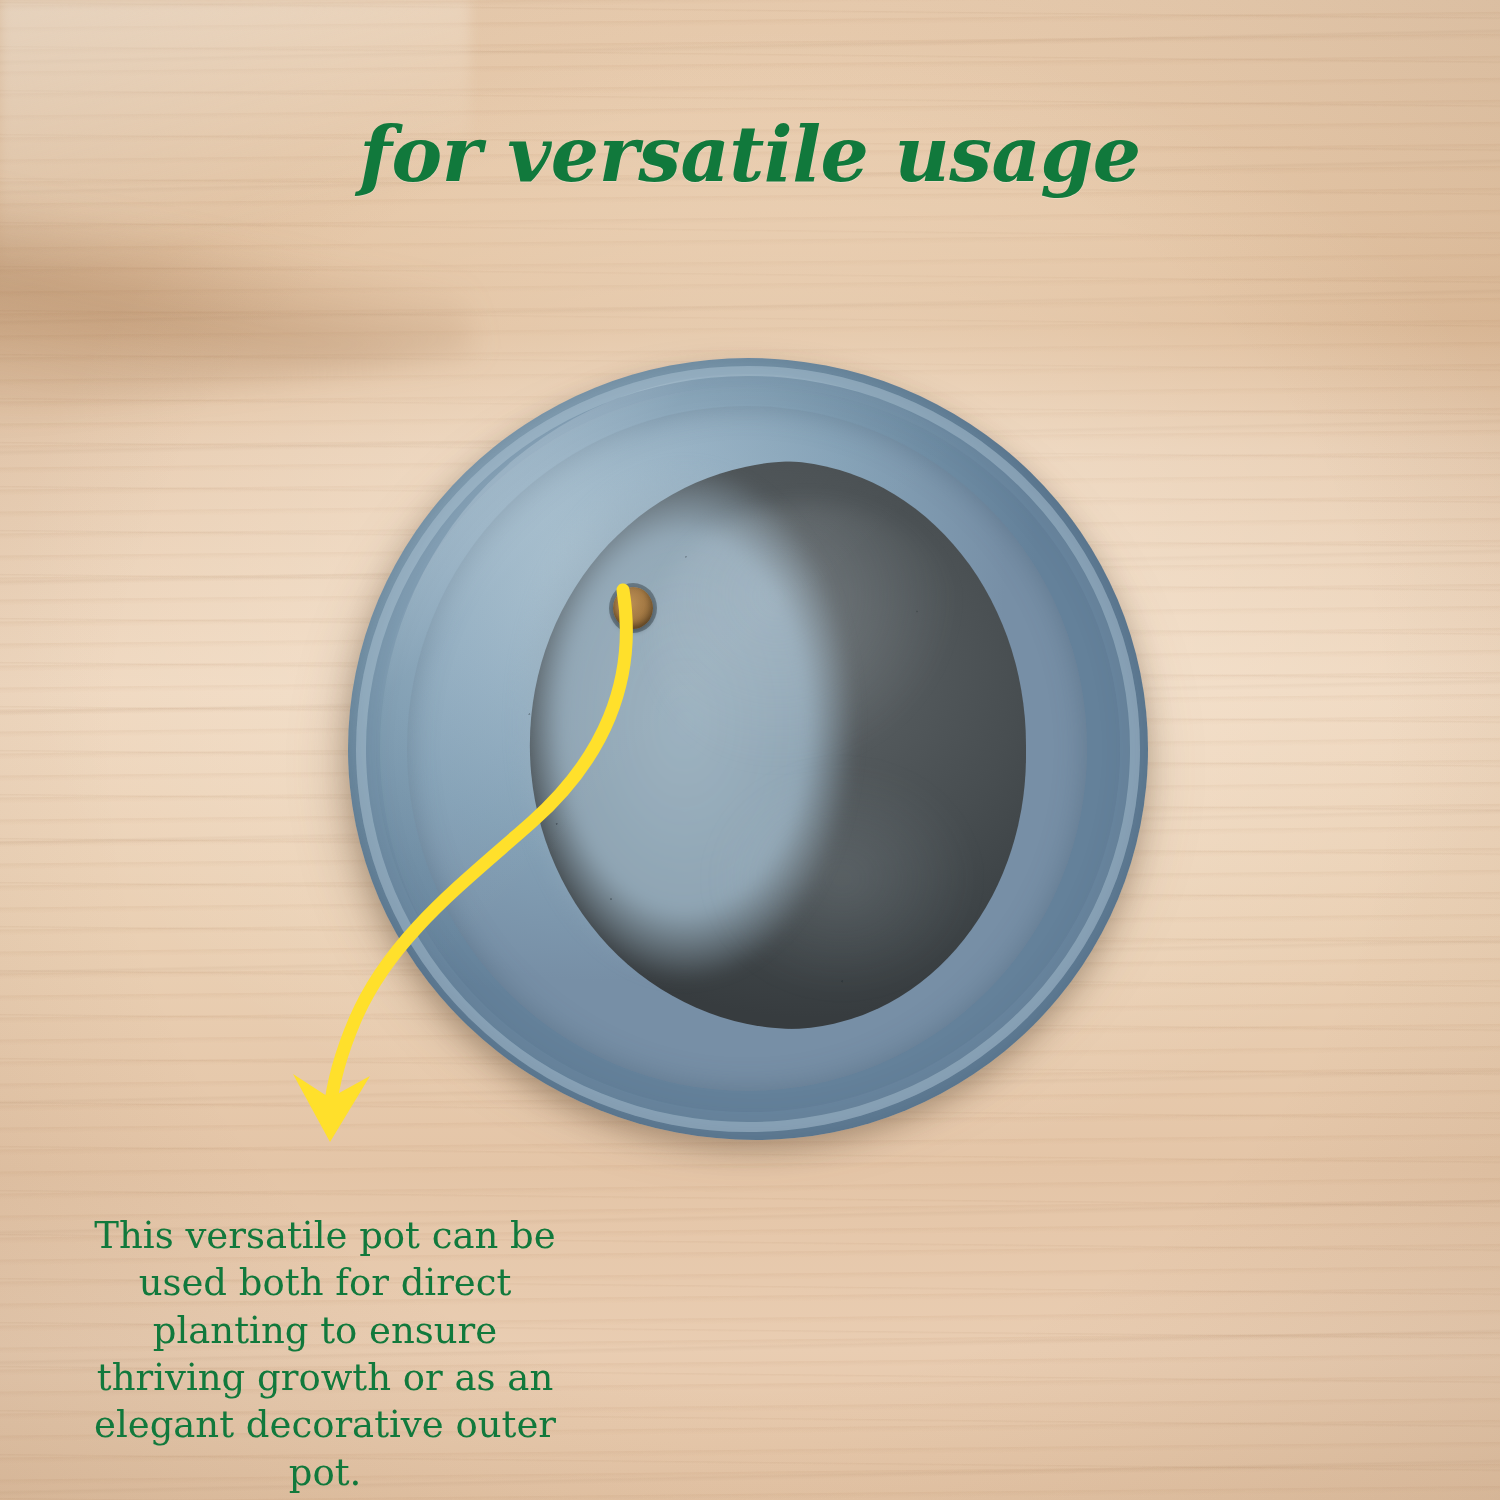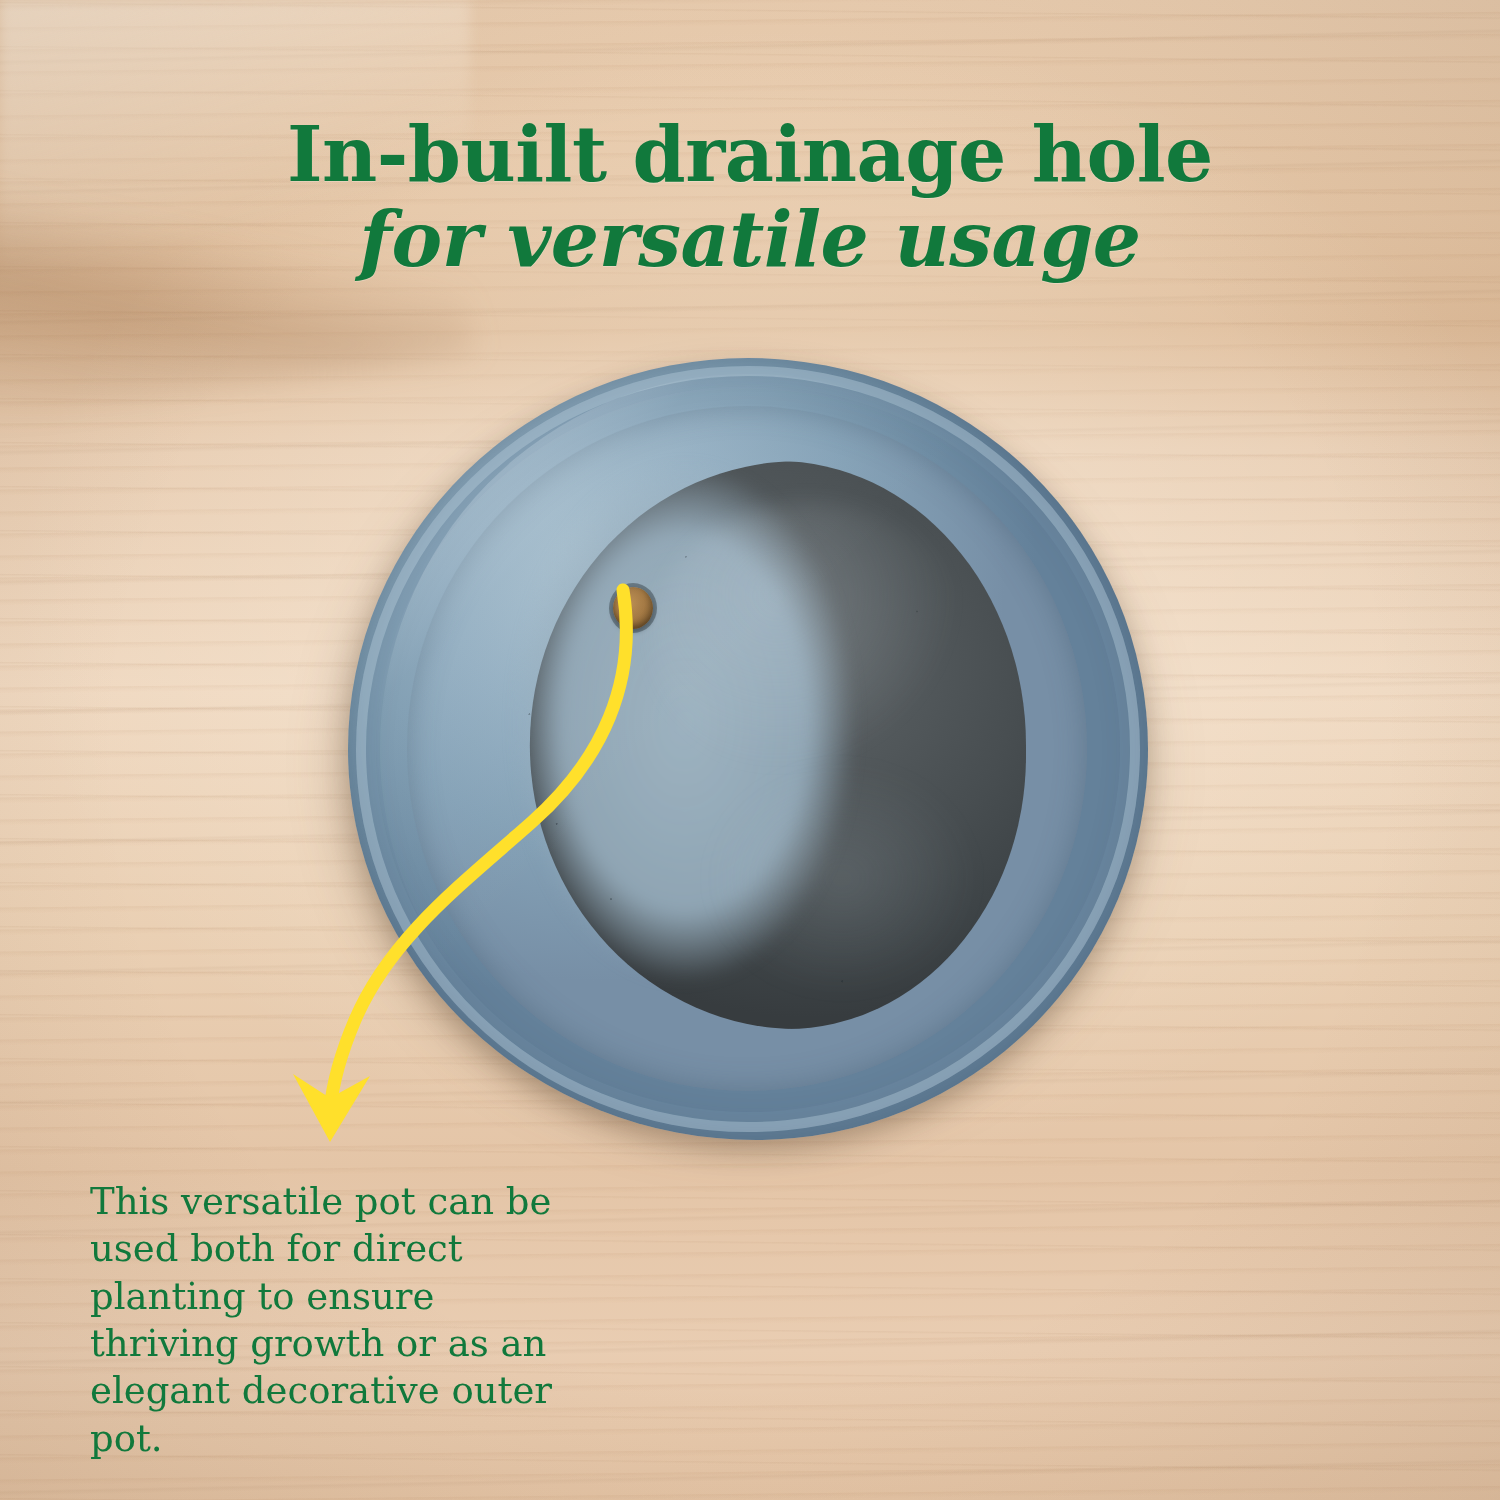--- a/index.html
+++ b/index.html
@@ -234,23 +234,23 @@
     line-height: 1.12;
     letter-spacing: -0.5px;
     text-shadow: 0 1px 0 rgba(255,255,255,0.25);
   }
   .headline .l2 { display: block; font-style: italic; }
 
   
   .caption {
     position: absolute;
     left: 90px;
-    top: 1178px;
+    top: 1212px;
     width: 470px;
-    text-align: left;
+    text-align: center;
     color: #11793c;
     font-family: "DejaVu Serif", serif;
     font-size: 37px;
     line-height: 1.28;
   }
 
   
   .arrow-svg {
     position: absolute;
     left: 250px;
@@ -282,21 +282,20 @@
       <div class="soil-sheen"></div>
       <div class="soil-sheen2"></div>
       <div class="speckle"></div>
       <div class="drain-hole"></div>
     </div>
     <div class="rim-gloss"></div>
   </div>
   <div class="vignette"></div>
 
   <div class="headline">
-    <span>In-built drainage hole</span>
     <span class="l2">for versatile usage</span>
   </div>
 
   <svg class="arrow-svg" viewBox="0 0 430 580">
     <path d="M373 0 C 388 92, 352 170, 282 232 C 212 294, 140 348, 105 430 C 88 470, 82 500, 80 520" fill="none" stroke="#ffe02b" stroke-width="13" stroke-linecap="round"></path>
     <path d="M43 484 L80 552 L120 486 L80 508 Z" fill="#ffe02b"></path>
   </svg>
 
   <div class="caption">This versatile pot can be used both for direct planting to ensure thriving growth or as an elegant decorative outer pot.</div>
 

